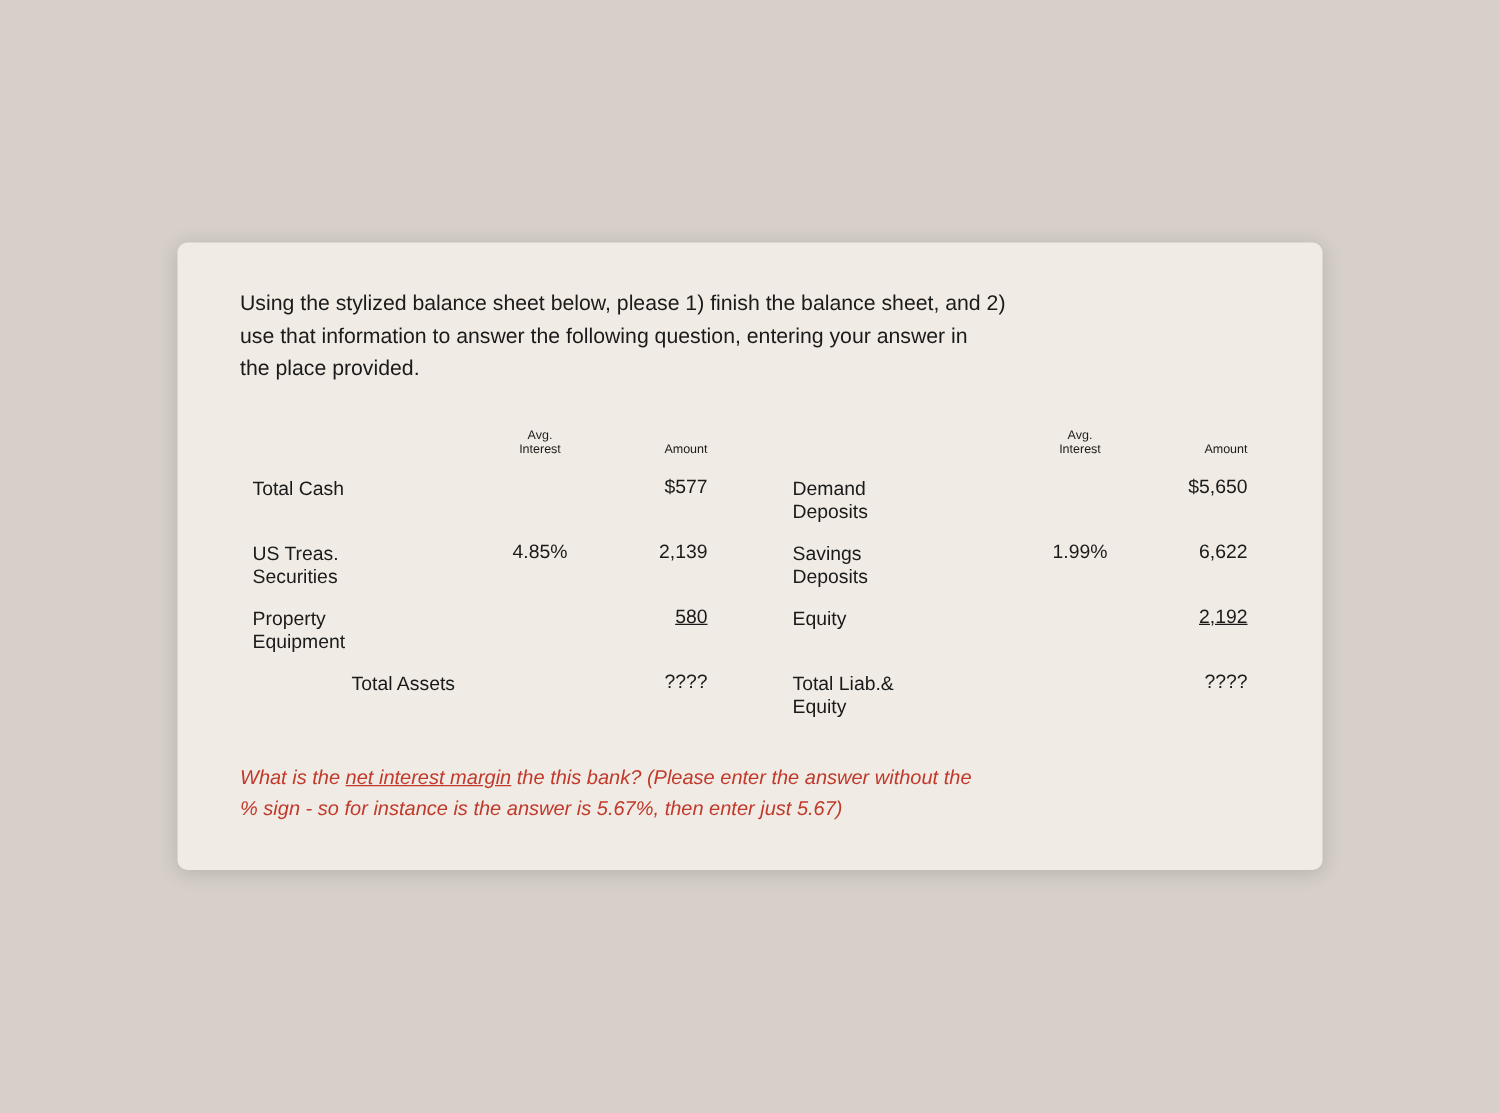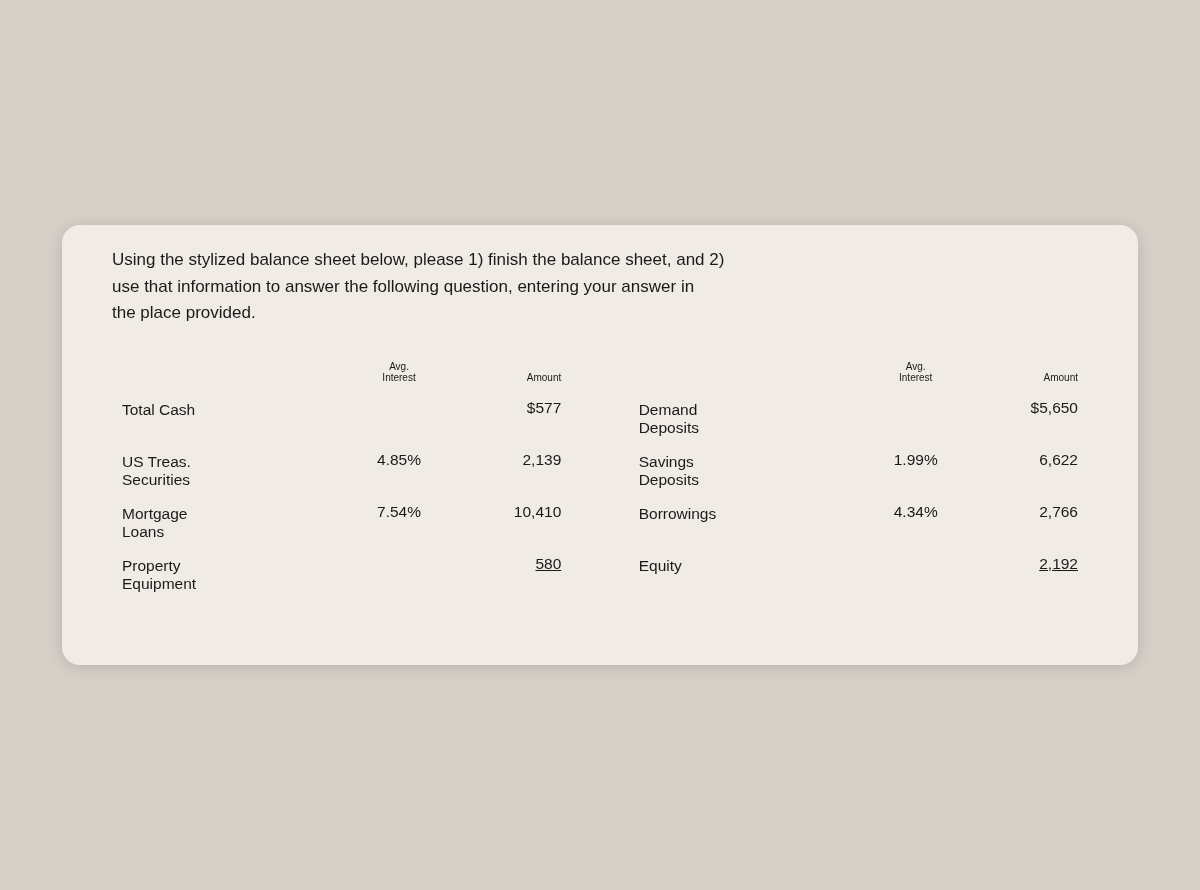--- a/index.html
+++ b/index.html
@@ -7,23 +7,23 @@
       background: #d6d0c8;
       font-family: -apple-system, BlinkMacSystemFont, 'Segoe UI', Arial, sans-serif;
       display: flex;
       justify-content: center;
       align-items: center;
       min-height: 890px;
       width: 1200px;
     }
     .card {
       background: #f0ece5;
-      border-radius: 18px;
-      padding: 22px 50px 36px 50px;
-      width: 1076px;
+      border-radius: 8px;
+      padding: 36px 50px 36px 50px;
+      width: 916px;
       box-shadow: 0 2px 16px rgba(0,0,0,0.15);
     }
     .instructions {
       font-size: 17px;
       line-height: 1.55;
       color: #1a1a1a;
       margin-bottom: 28px;
     }
     .balance-sheet {
       width: 100%;
@@ -107,33 +107,36 @@
         <tr>
           <td style="padding-top: 8px; padding-bottom: 8px;">US Treas.<br>Securities</td>
           <td style="text-align: center;">4.85%</td>
           <td style="text-align: right;">2,139</td>
           <td></td>
           <td style="padding-top: 8px; padding-bottom: 8px;">Savings<br>Deposits</td>
           <td style="text-align: center;">1.99%</td>
           <td style="text-align: right;">6,622</td>
         </tr>
         <tr>
-          <td style="padding-top: 8px; padding-bottom: 8px;">Mortgage<br>Loans</td>
-          <td style="text-align: center;">7.54%</td>
-          <td style="text-align: right;">10,410</td>
-          <td></td>
-          <td style="padding-top: 8px; padding-bottom: 8px;">Borrowings</td>
-          <td style="text-align: center;">4.34%</td>
-          <td style="text-align: right;">2,766</td>
-        </tr>
-        <tr>
           <td style="padding-top: 8px; padding-bottom: 8px;">Property<br>Equipment</td>
           <td style="text-align: center;"></td>
           <td style="text-align: right; text-decoration: underline;">580</td>
           <td></td>
           <td style="padding-top: 8px; padding-bottom: 8px;">Equity</td>
           <td style="text-align: center;"></td>
           <td style="text-align: right; text-decoration: underline;">2,192</td>
         </tr>
+        <tr>
+          <td style="padding-top: 8px; padding-bottom: 8px; text-align: right; padding-right: 20px;">Total Assets</td>
+          <td style="text-align: center;"></td>
+          <td style="text-align: right;">????</td>
+          <td></td>
+          <td style="padding-top: 8px; padding-bottom: 8px;">Total Liab.&amp;<br>Equity</td>
+          <td style="text-align: center;"></td>
+          <td style="text-align: right;">????</td>
+        </tr>
       </tbody>
   </table>
 
+  <div class="question">
+    <span>What is the </span><span class="net-interest-margin">net interest margin</span><span> the this bank?  (Please enter the answer without the<br>% sign - so for instance is the answer is 5.67%, then enter just 5.67)</span>
+  </div>
 </div>
 
 </body></html>

